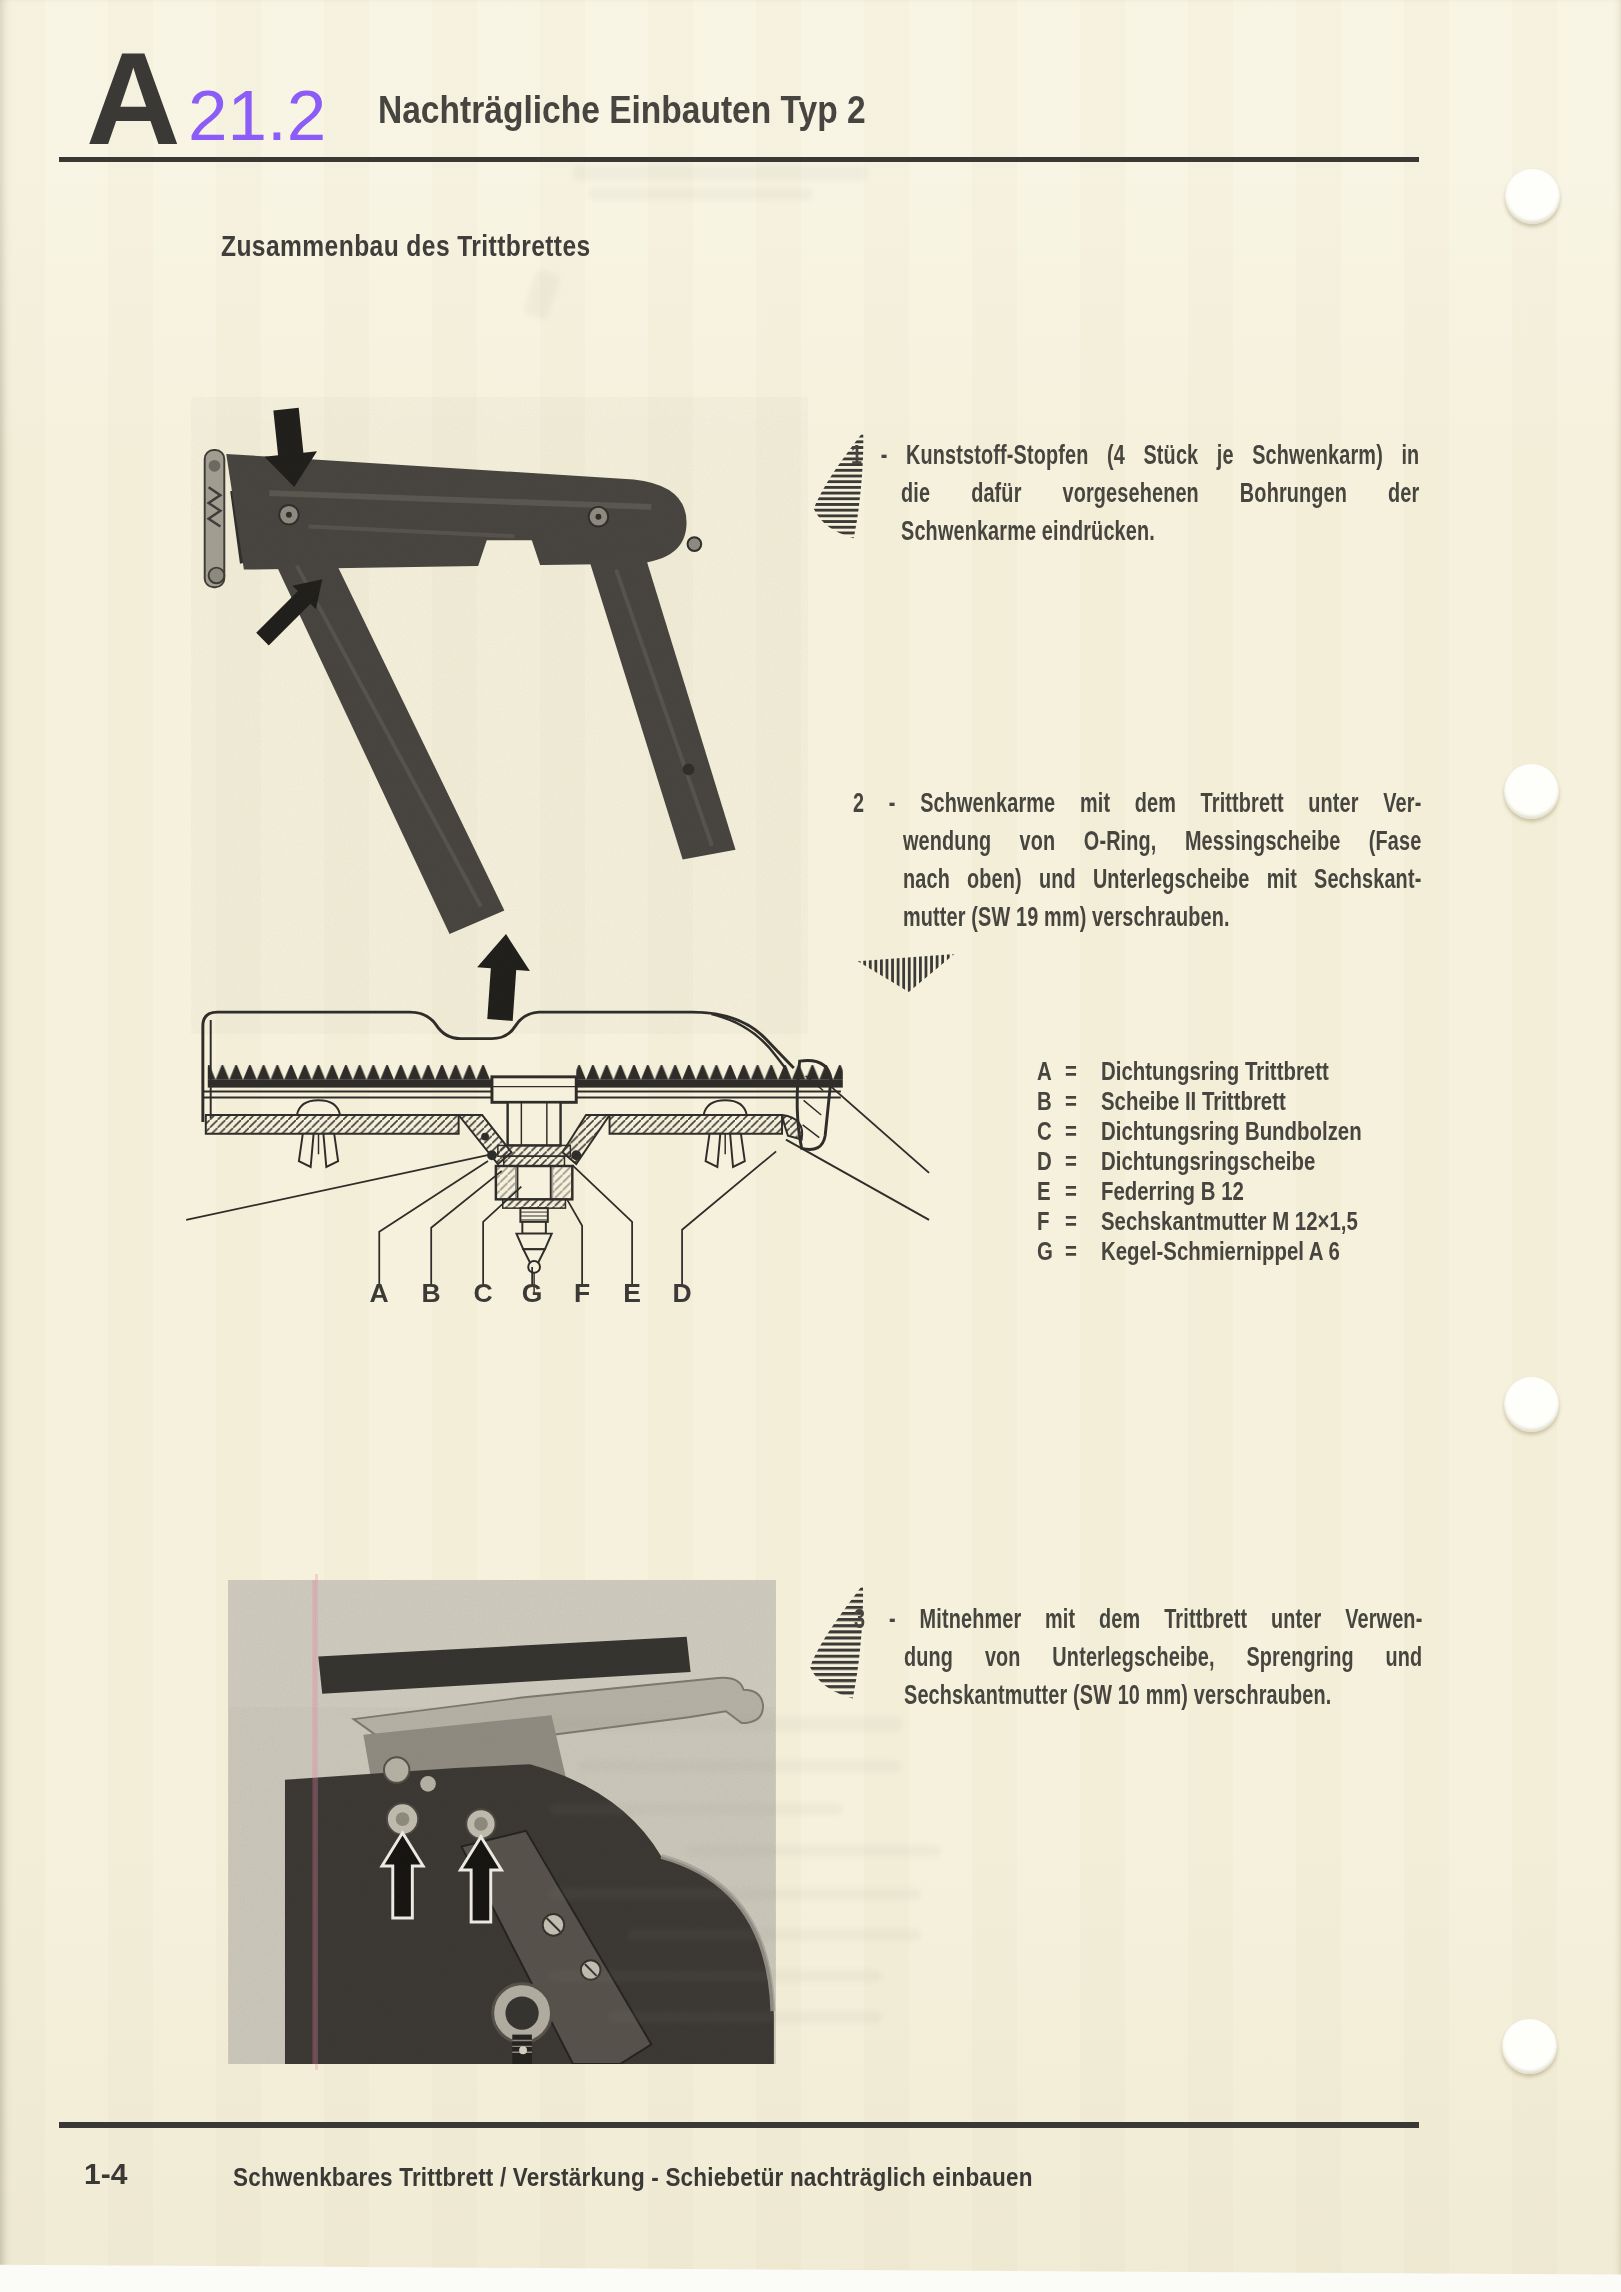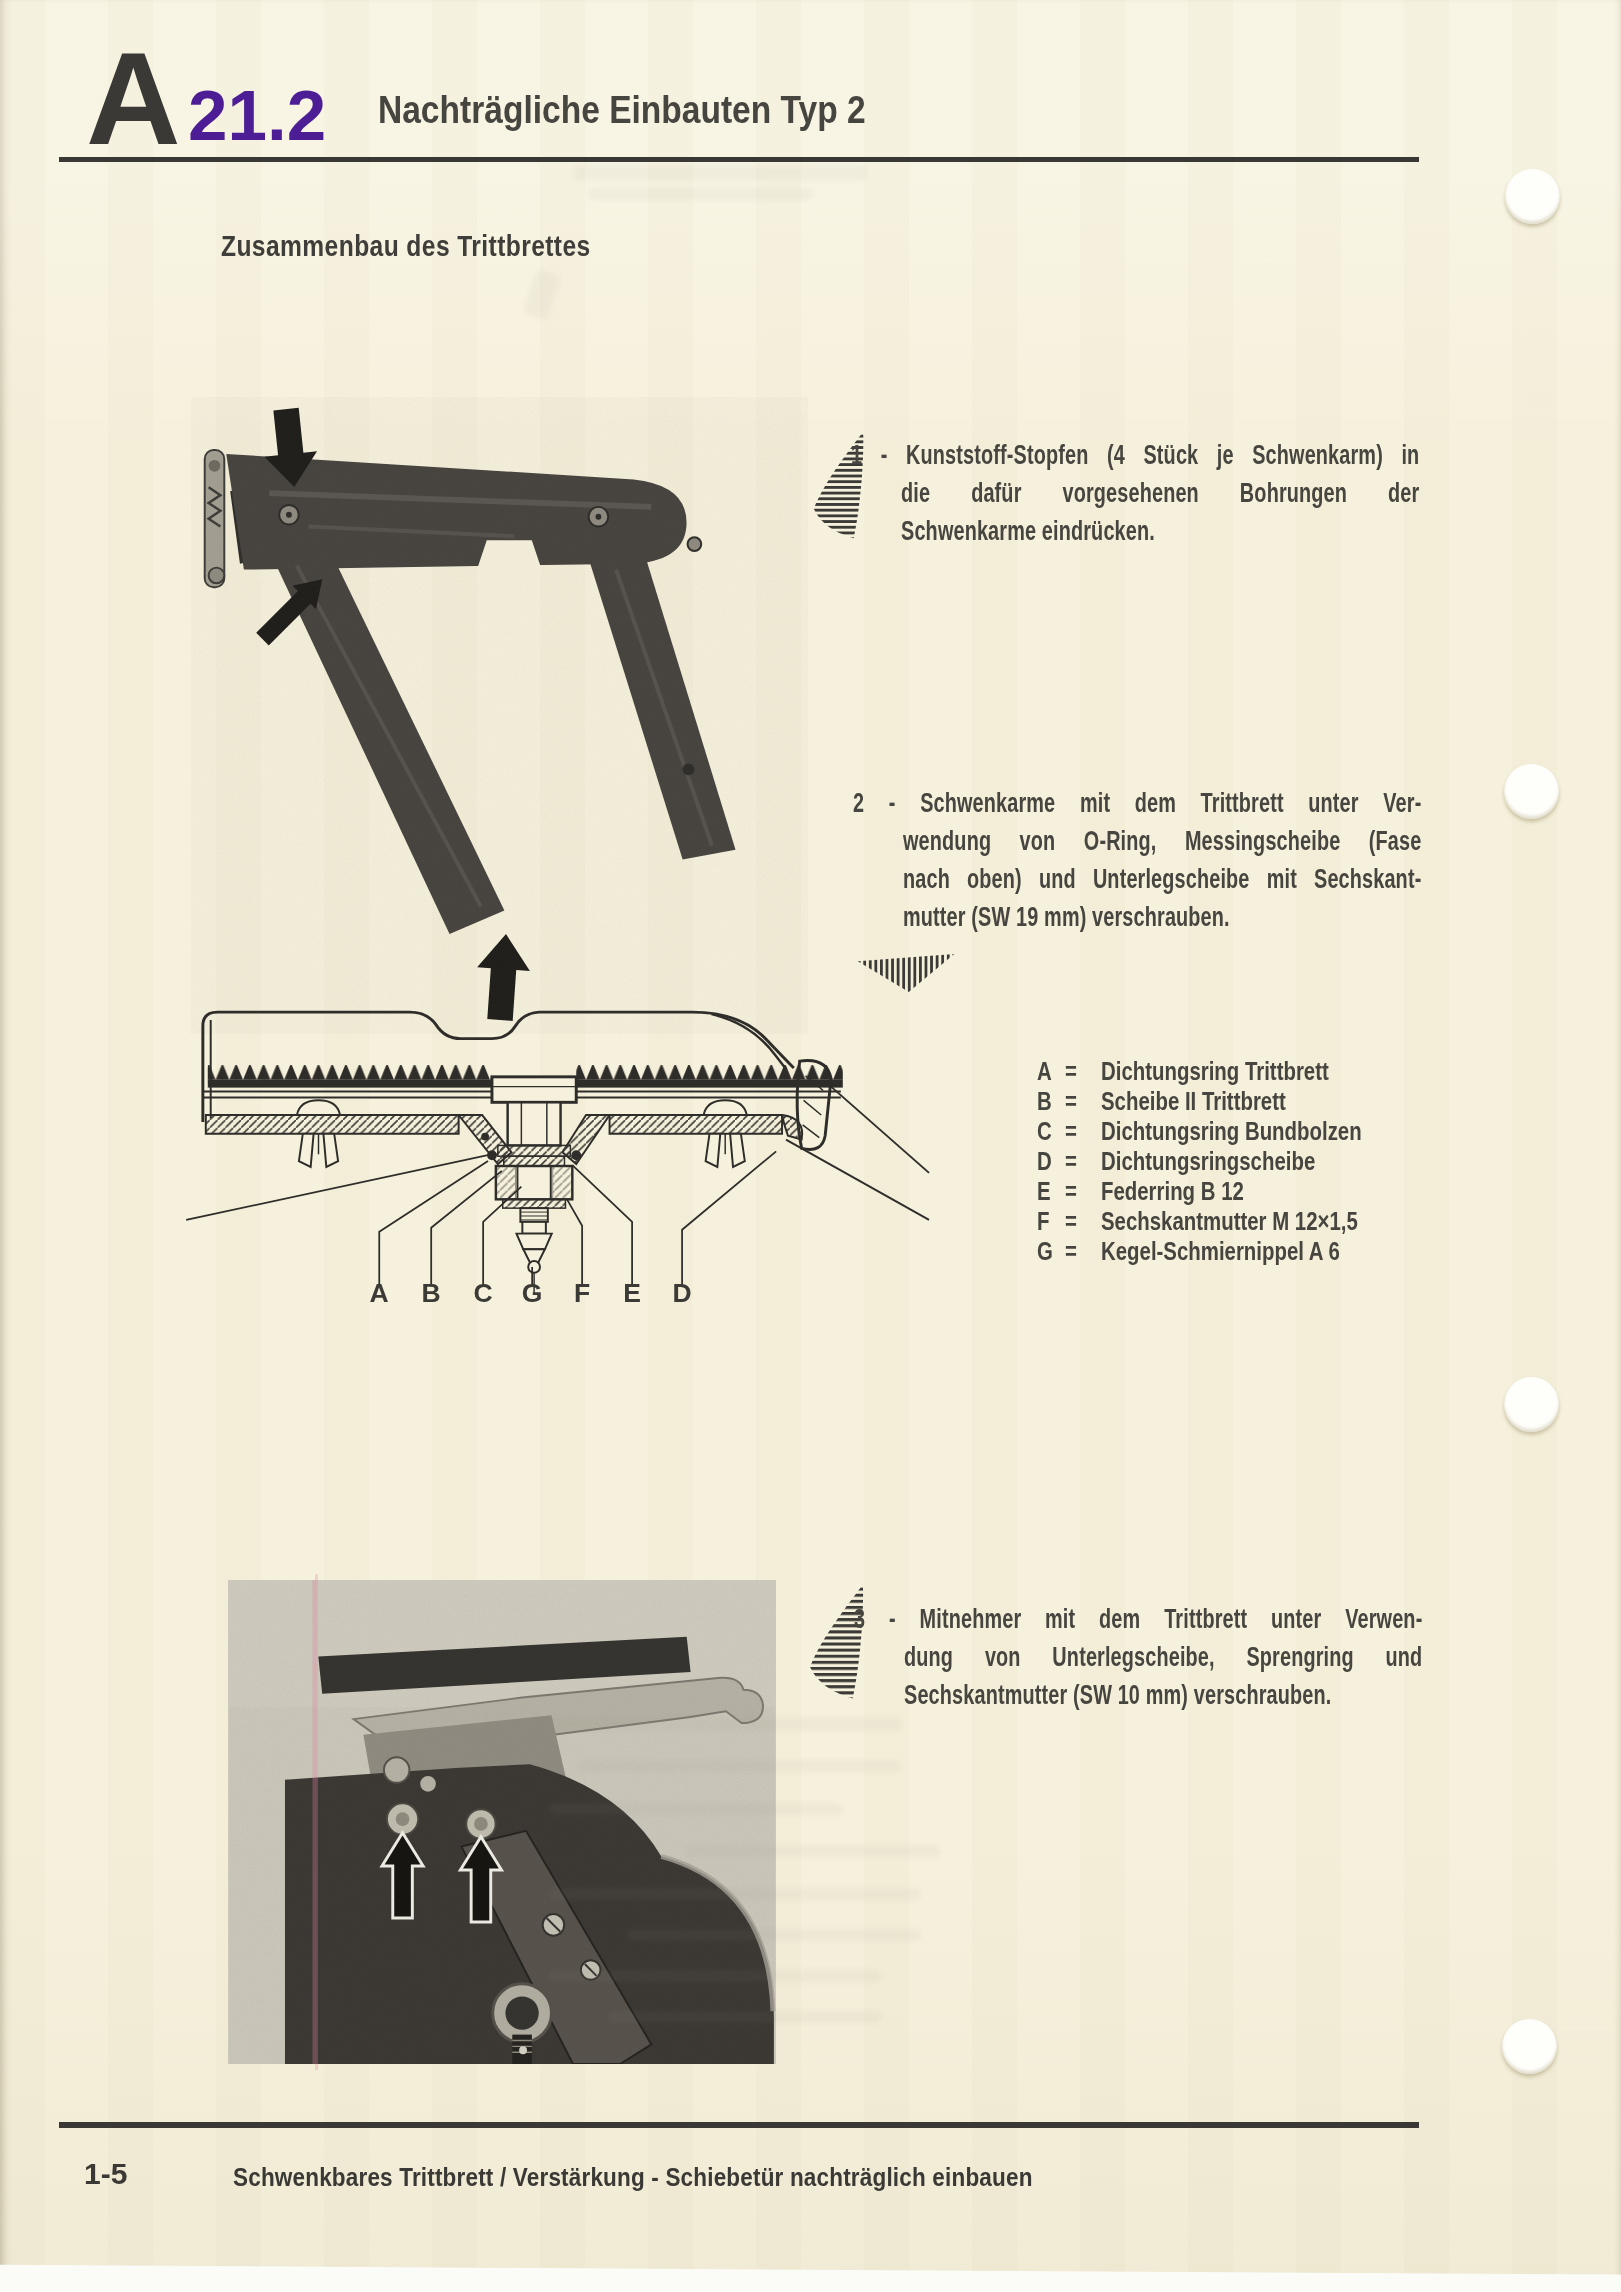--- a/index.html
+++ b/index.html
@@ -12,21 +12,21 @@
   .page::before{
     content:"";position:absolute;inset:0;pointer-events:none;
     background:
       repeating-linear-gradient(90deg, rgba(150,135,90,.030) 0 45px, rgba(255,255,255,0) 45px 108px),
       linear-gradient(180deg, rgba(255,255,250,.25) 0 8%, rgba(0,0,0,0) 20% 80%, rgba(140,125,80,.05) 100%);
   }
   .abs{position:absolute;}
   .rule{position:absolute;left:59px;width:1360px;height:4.9px;background:#3a3834;}
   
   .h-letter{position:absolute;left:86px;top:33px;font-size:131px;font-weight:bold;line-height:1;letter-spacing:-3.9px;color:#3b3935;}
-  .h-num{position:absolute;left:188px;top:80px;font-size:71px;font-weight:bold;line-height:1;color:#4c1d95;}
+  .h-num{position:absolute;left:188px;top:80px;font-size:71px;font-weight:normal;line-height:1;color:#8b5cf6;}
   .h-title{position:absolute;left:378px;top:90px;font-size:39px;font-weight:bold;line-height:1;color:#474540;
     transform:scaleX(.86);transform-origin:0 0;white-space:nowrap;}
   .sec-title{position:absolute;left:221px;top:229px;font-size:30px;font-weight:bold;color:#403e3a;
     transform:scaleX(.82);transform-origin:0 0;white-space:nowrap;letter-spacing:0.5px;}
   
   .step{position:absolute;}
   .step-inner{width:784px;transform:scaleX(.725);transform-origin:0 0;
     font-size:27.4px;font-weight:bold;line-height:38px;letter-spacing:0.2px;color:#47453f;}
   .jl{text-align:justify;text-align-last:justify;}
   .jl.cont{padding-left:69px;}
@@ -302,21 +302,21 @@
       <circle cx="300" cy="442" r="17" fill="#34322e"></circle>
       <rect x="290" y="464" width="20" height="30" fill="#23211e"></rect>
       <path d="M290,470 H310 M290,476 H310 M290,482 H310" stroke="#8f8b7f" stroke-width="1.5"></path>
       <circle cx="301" cy="480" r="4" fill="#d8d4c7"></circle>
       <rect x="86" y="0" width="3" height="494" fill="rgba(235,125,165,.30)"></rect>
       <rect width="559" height="494" filter="url(#grain)" opacity=".16"></rect>
     </g>
   </svg>
 
   <div class="rule" style="top:2122px;height:5.9px"></div>
-  <div class="f-num">1-5</div>
+  <div class="f-num">1-4</div>
   <div class="f-text">Schwenkbares Trittbrett / Verstärkung - Schiebetür nachträglich einbauen</div>
 
   <div class="hole" style="left:1505px;top:169px"></div>
   <div class="hole" style="left:1504px;top:764px"></div>
   <div class="hole" style="left:1504px;top:1377px"></div>
   <div class="hole" style="left:1502px;top:2019px"></div>
 
   <div class="sm" style="left:573px;top:165px;width:294px;height:15.7px"></div>
   <div class="sm" style="left:588px;top:188px;width:225px;height:11.8px"></div>
   <div class="sm" style="left:529px;top:271px;width:25.5px;height:47px;transform:rotate(18deg)"></div>

